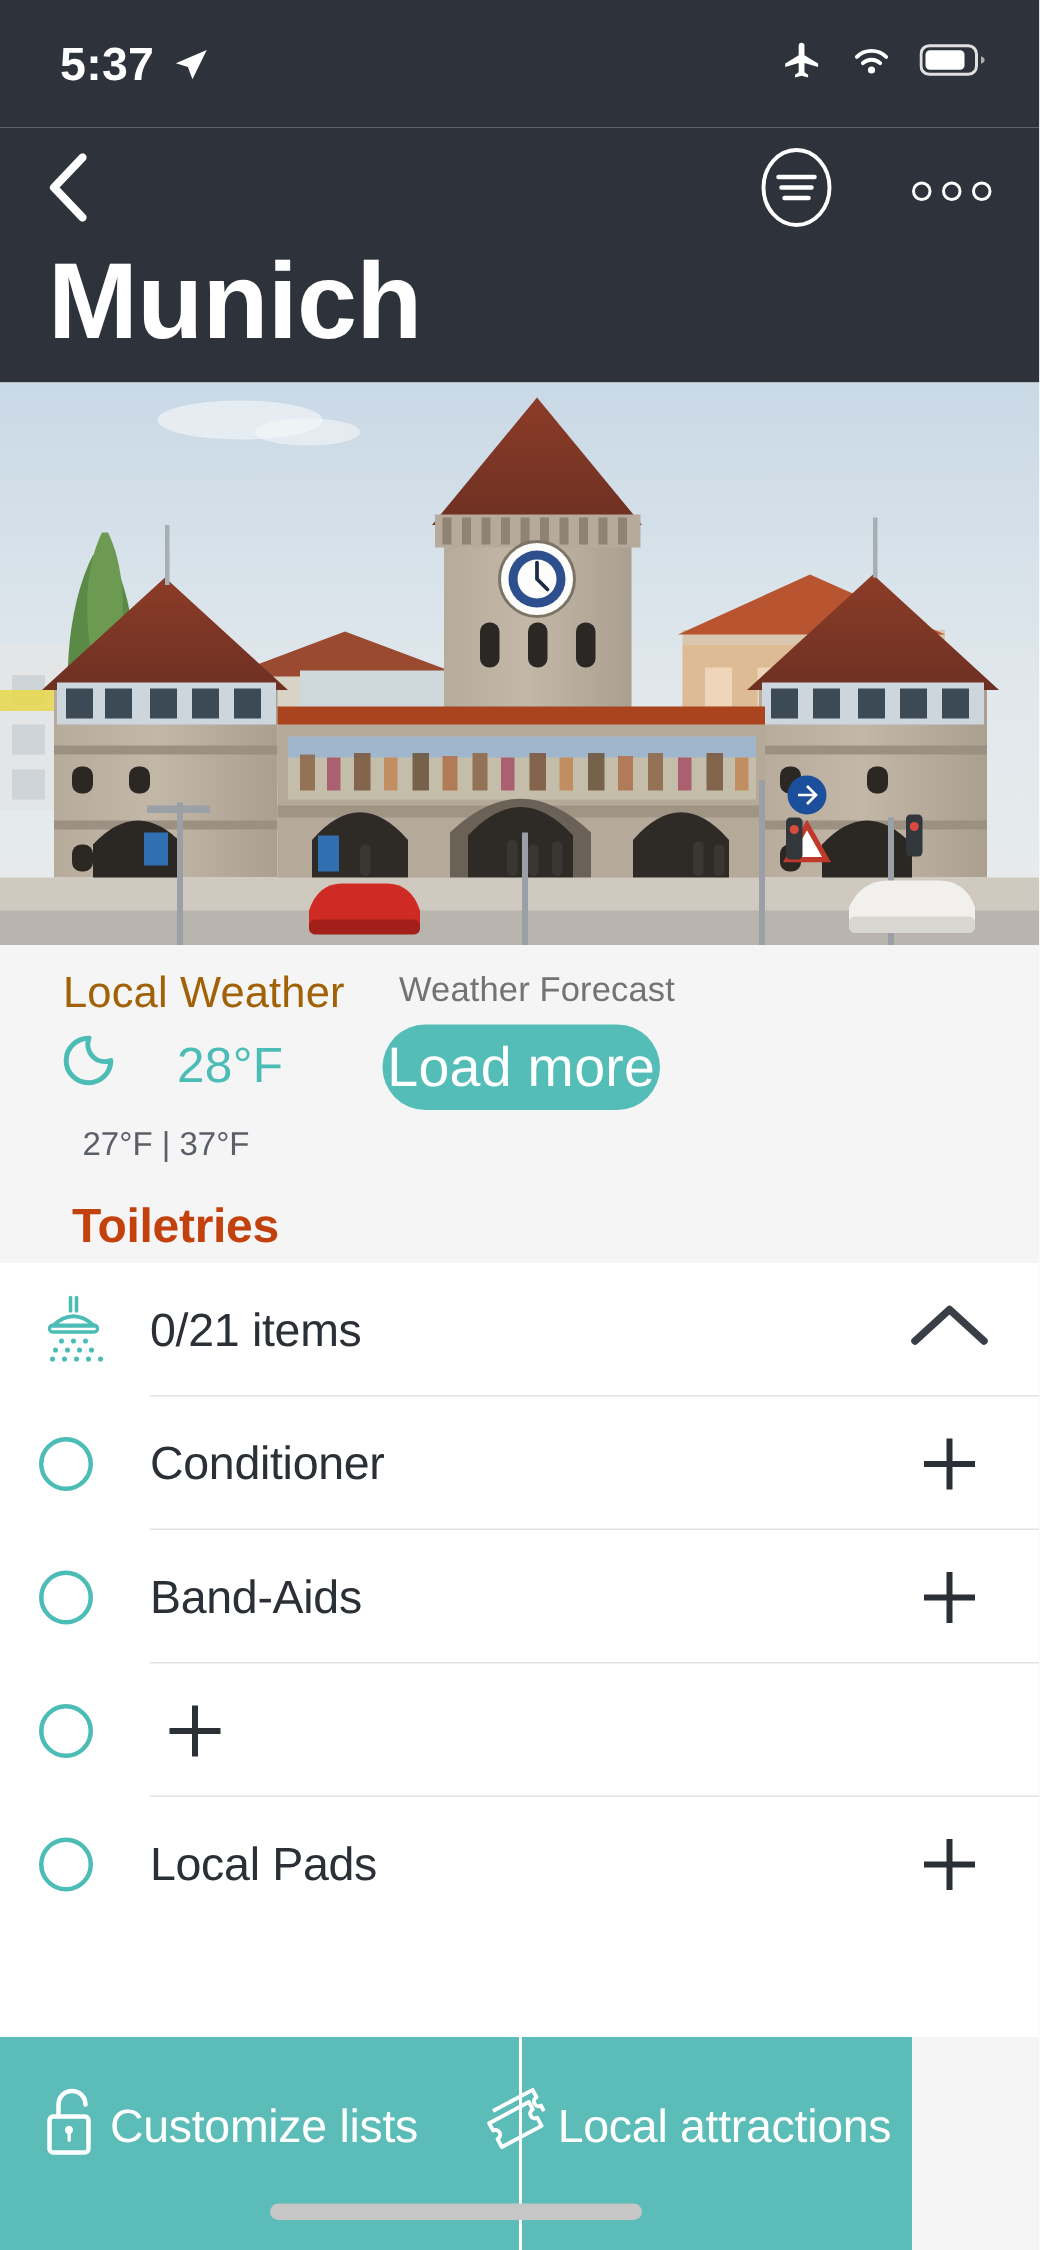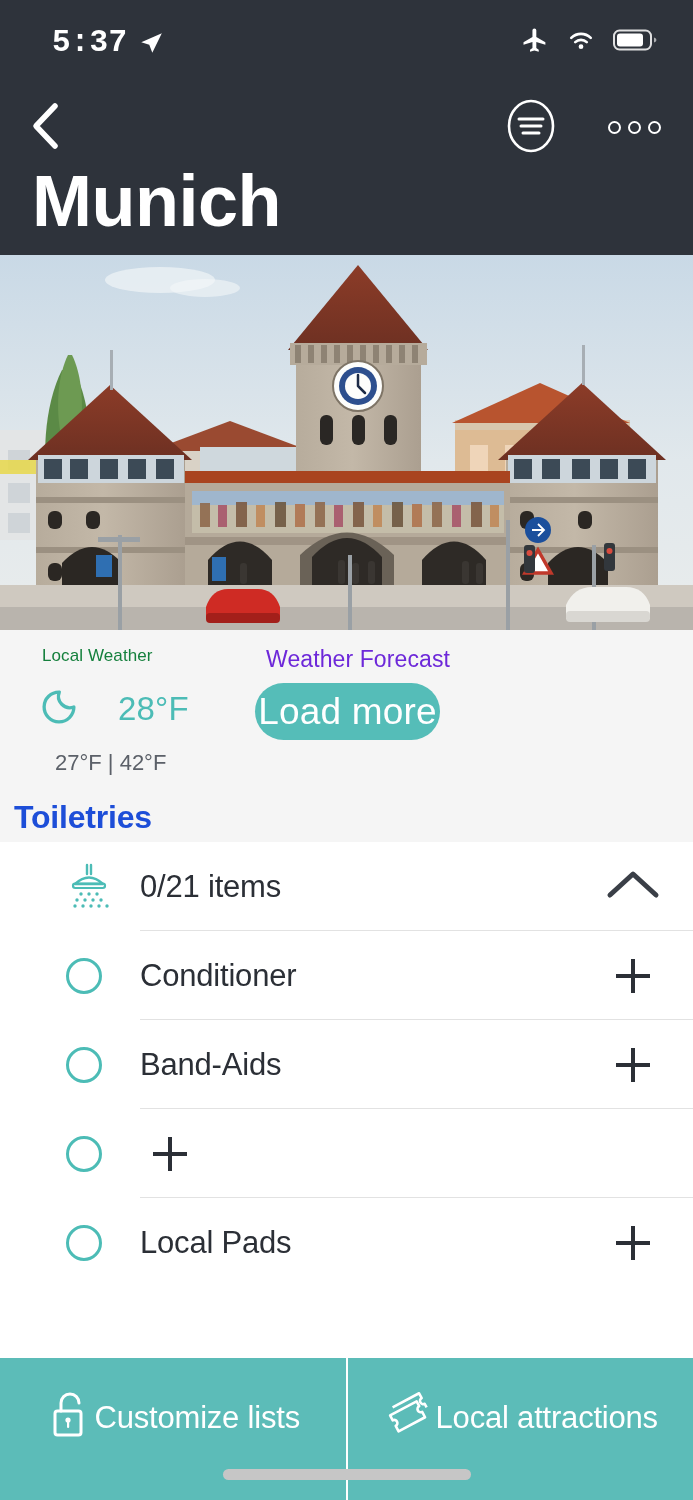--- a/index.html
+++ b/index.html
@@ -15,22 +15,21 @@
     background: #f5f5f5;
     overflow: hidden;
   }
 
   
   .statusbar {
     position: absolute; top: 0; left: 0;
     width: 693px; height: 85px;
     background: #2e333b;
     display: flex; align-items: center;
-    padding: 0 34px 0 52px;
-    font-family: Liberation Mono, monospace;
+    padding: 0 34px 0 40px;
   }
   .sb-time {
     color: #ffffff; font-size: 31px; font-weight: 600;
     letter-spacing: 0.2px; line-height: 1;
   }
   .sb-loc { margin-left: 11px; display: inline-flex; align-items: center; }
   .sb-right {
     margin-left: auto; display: flex; align-items: center; gap: 17px;
   }
 
@@ -75,25 +74,25 @@
   .hero svg { display: block; width: 693px; height: 375px; }
 
   
   .weather {
     position: absolute; top: 630px; left: 0;
     width: 693px; height: 162px;
     background: #f5f5f5;
   }
   .wx-lbl-local {
     position: absolute; left: 42px; top: 16px;
-    font-size: 17px; color: #15803d; letter-spacing: .1px;
+    font-size: 29px; color: #a16207; letter-spacing: .1px;
   }
   .wx-lbl-fc {
     position: absolute; left: 266px; top: 16px;
-    font-size: 23px; color: #6d28d9; letter-spacing: .1px;
+    font-size: 23px; color: #737373; letter-spacing: .1px;
   }
   .wx-now {
     position: absolute; left: 40px; top: 58px;
     display: flex; align-items: center; gap: 40px;
   }
   .wx-temp {
     font-size: 33px; color: #4cbcb6; font-weight: 500; letter-spacing: .2px;
   }
   .wx-range {
     position: absolute; left: 55px; top: 120px;
@@ -107,39 +106,38 @@
     font-family: "Liberation Sans", sans-serif;
     font-size: 37px; letter-spacing: .2px;
     cursor: pointer;
   }
 
   
   .sect-title {
     position: absolute; top: 792px; left: 0;
     width: 693px; height: 50px;
     background: #f5f5f5;
-    padding-left: 14px;
-    font-size: 32px; font-weight: bold; color: #1d4ed8;
+    padding-left: 48px;
+    font-size: 32px; font-weight: bold; color: #c2410c;
     letter-spacing: -.2px;
     display: flex; align-items: center;
   }
 
   
   .list {
     position: absolute; top: 842px; left: 0;
     width: 693px; height: 516px;
     background: #ffffff;
     overflow: hidden;
   }
   .row {
     position: relative;
     height: 89px;
     display: flex; align-items: center;
     padding: 0 30px 0 26px;
-    margin-left: 40px;
   }
   .row-lead {
     width: 74px; flex: 0 0 74px;
     display: flex; align-items: center; justify-content: flex-start;
   }
   .row-label {
     flex: 1;
     font-size: 31px; color: #2b2f36; letter-spacing: -.2px;
   }
   .row-label.count { color: #2b2f36; }
@@ -160,21 +158,21 @@
   }
   .plus::before, .plus::after {
     content: ""; position: absolute; background: #2b2f36;
   }
   .plus::before { left: 0; top: 15px; width: 34px; height: 4px; }
   .plus::after { top: 0; left: 15px; height: 34px; width: 4px; }
 
   
   .bottombar {
     position: absolute; left: 0; bottom: 0;
-    width: 693px; height: 142px;
+    width: 608px; height: 142px;
     background: #5cbcb8;
     display: flex;
   }
   .bb-btn {
     flex: 1 1 50%;
     display: flex; align-items: center; justify-content: center;
     gap: 2px;
     color: #ffffff; font-size: 31px; letter-spacing: -.2px;
     padding-bottom: 22px;
     cursor: pointer;
@@ -434,21 +432,21 @@
     <div class="wx-lbl-local">Local Weather</div>
     <div class="wx-lbl-fc">Weather Forecast</div>
     <div class="wx-now">
       <span>
         <svg width="38" height="38" viewBox="0 0 24 24">
           <path d="M12.2 2.6A9.4 9.4 0 1 0 21.4 12 7.2 7.2 0 0 1 12.2 2.6Z" fill="none" stroke="#4cbcb6" stroke-width="2.1" stroke-linejoin="round"></path>
         </svg>
       </span>
       <span class="wx-temp">28°F</span>
     </div>
-    <div class="wx-range">27°F | 42°F</div>
+    <div class="wx-range">27°F | 37°F</div>
     <button class="loadmore">Load more</button>
   </div>
 
   <div class="sect-title">Toiletries</div>
 
   <div class="list">
 
     <div class="row">
       <span class="row-lead">
         <svg width="46" height="50" viewBox="0 0 46 50">

